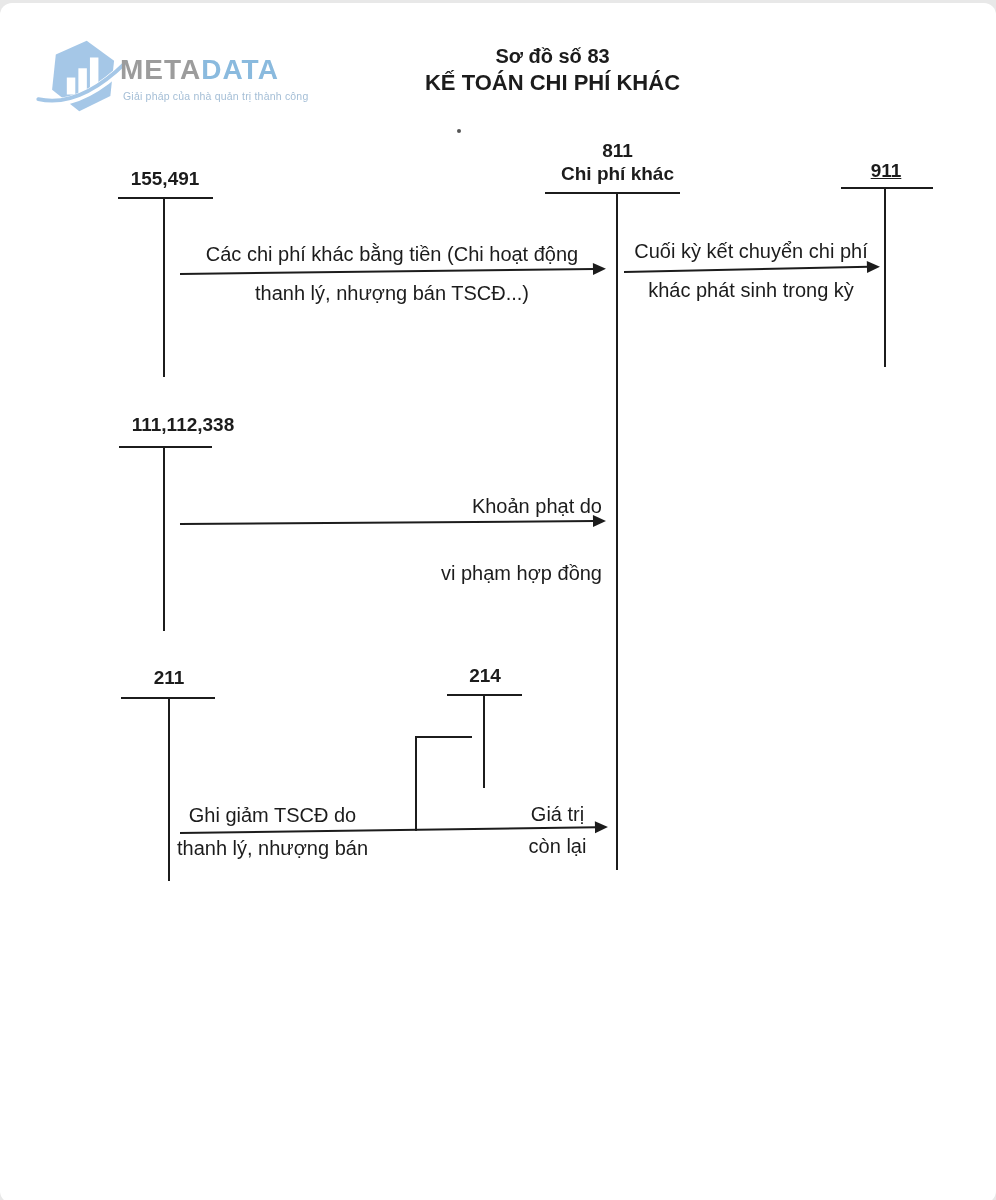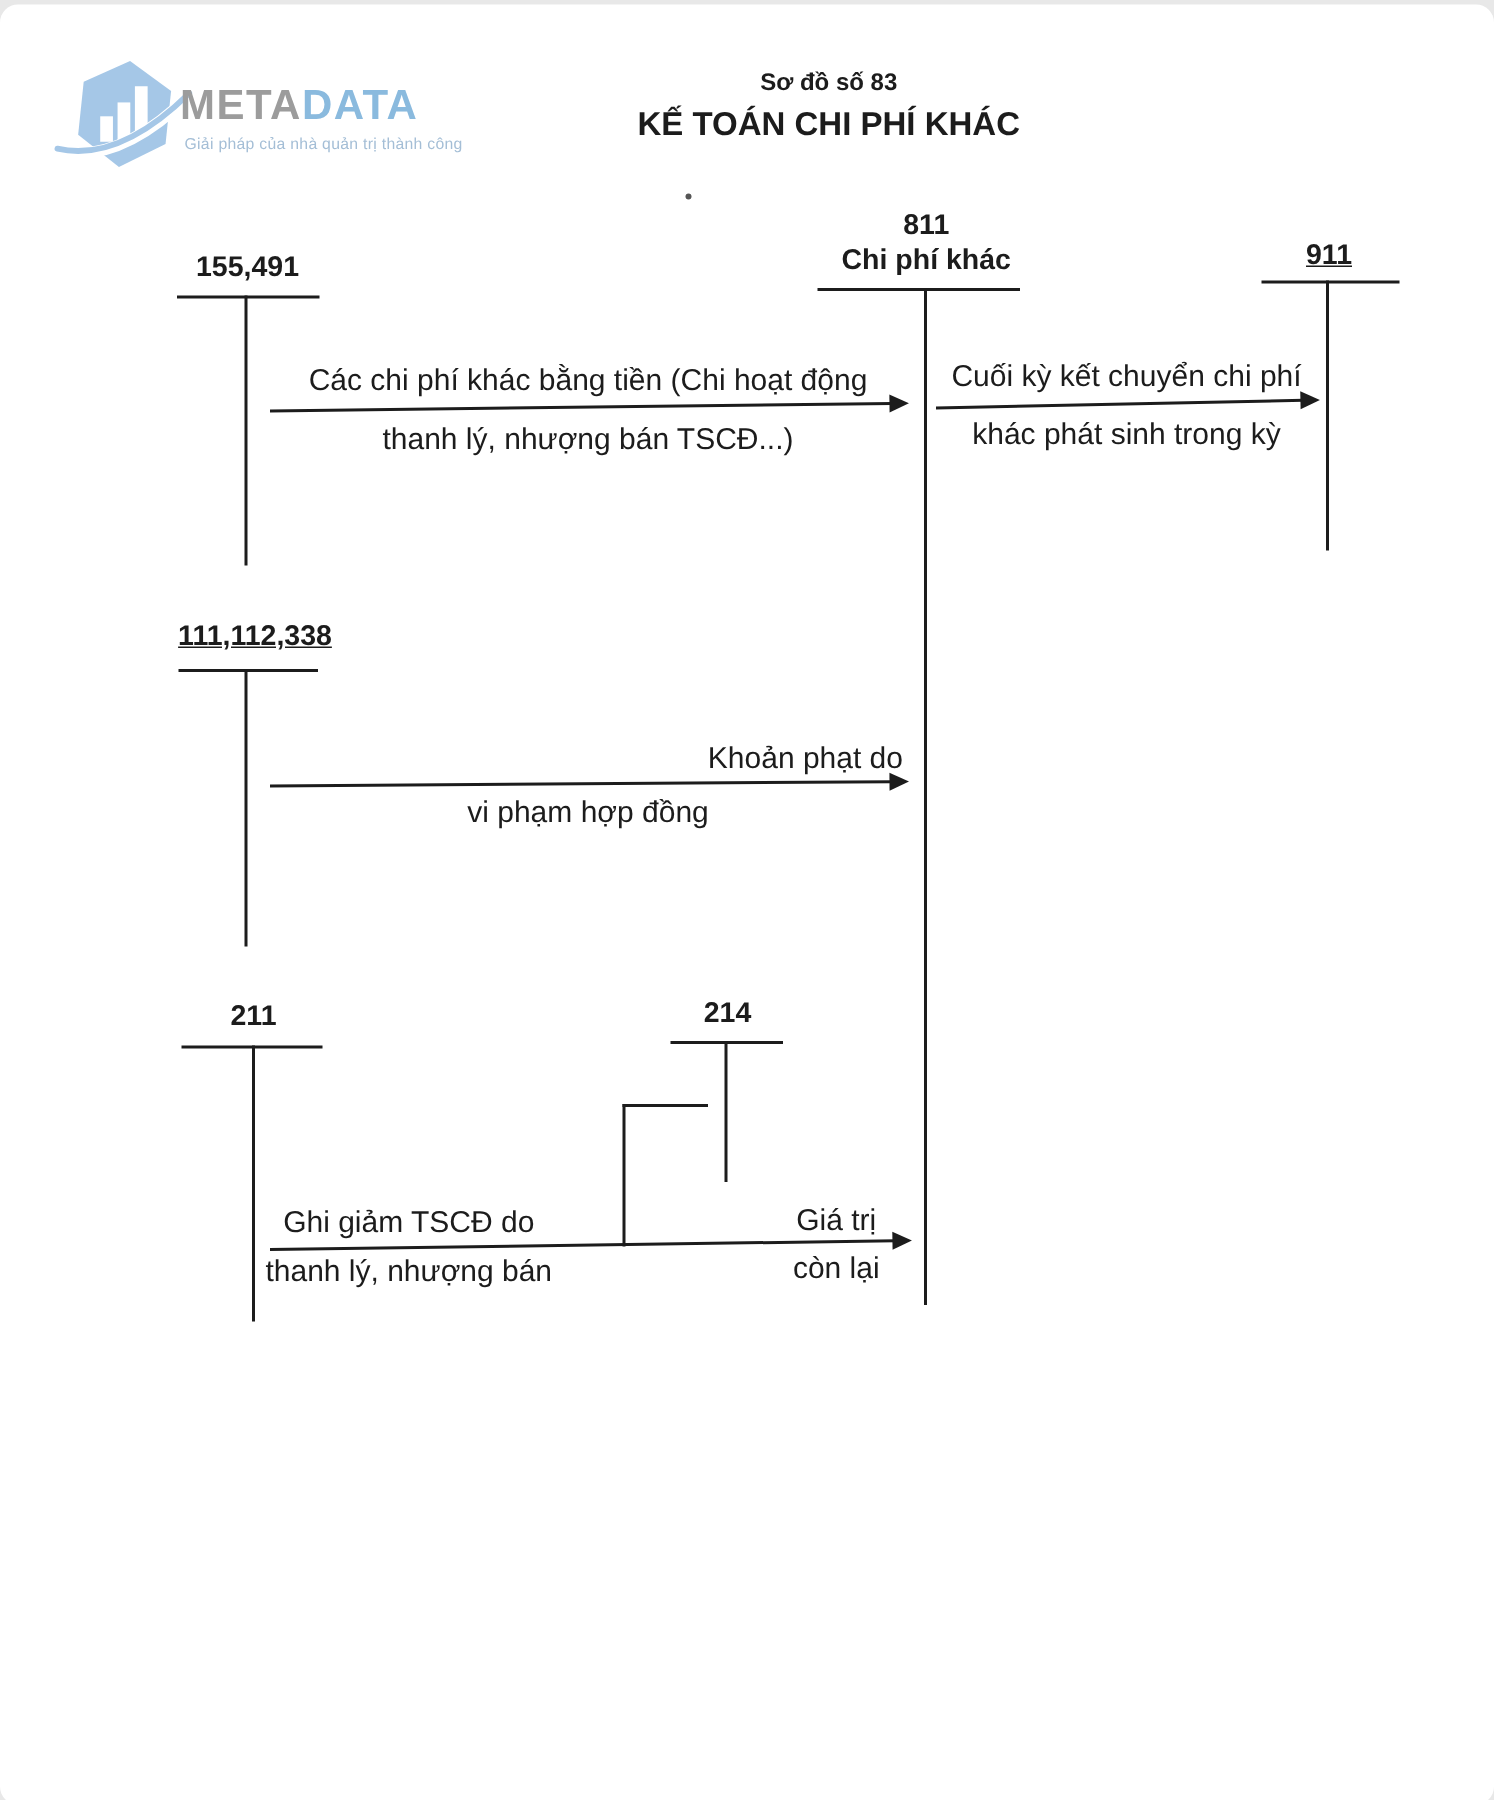--- a/index.html
+++ b/index.html
@@ -9,21 +9,21 @@
     font-family:"Liberation Sans", sans-serif;color:#1c1c1c;border-radius:12px;
   }
   
   .logo-svg{position:absolute;left:44px;top:36px;overflow:visible;}
   .brand{position:absolute;left:120px;top:51px;font-size:28px;font-weight:bold;letter-spacing:1px;white-space:nowrap;}
   .brand .meta{color:#9c9c9c;}
   .brand .data{color:#8abade;}
   .tagline{position:absolute;left:123px;top:87px;font-size:10.5px;color:#a4bed6;letter-spacing:.2px;white-space:nowrap;}
   
   .title{position:absolute;left:380px;top:40px;width:345px;text-align:center;font-weight:bold;}
-  .title .t1{font-size:16px;line-height:26px;}
+  .title .t1{font-size:20px;line-height:26px;}
   .title .t2{font-size:22px;line-height:28px;}
   
   .hline{position:absolute;height:2px;background:#1c1c1c;}
   .vline{position:absolute;width:2px;background:#1c1c1c;}
   .acct-label{position:absolute;text-align:center;font-weight:bold;font-size:19px;line-height:23px;white-space:nowrap;}
   .flow-text{position:absolute;text-align:center;font-size:20px;line-height:24px;white-space:nowrap;}
   .arrow{position:absolute;height:0;transform-origin:left center;}
   .arrow .shaft{position:absolute;left:0;right:11px;top:-1px;height:2px;background:#1c1c1c;}
   .arrow .head{position:absolute;right:0;top:-6px;width:0;height:0;
     border-top:6px solid transparent;border-bottom:6px solid transparent;border-left:13px solid #1c1c1c;}
@@ -74,30 +74,30 @@
   </div>
   <div class="flow-text" style="left:182px;top:278px;width:420px;">thanh lý, nhượng bán TSCĐ...)</div>
 
   <div class="flow-text" style="left:622px;top:236px;width:258px;">Cuối kỳ kết chuyển chi phí</div>
   <div class="arrow" style="left:624px;top:269px;width:256px;transform:rotate(-1.2deg);">
     <div class="shaft"></div>
     <div class="head"></div>
   </div>
   <div class="flow-text" style="left:622px;top:275px;width:258px;">khác phát sinh trong kỳ</div>
 
-  <div class="acct-label" style="left:96px;top:410px;width:148px;text-decoration:underline;">111,112,338</div>
+  <div class="acct-label" style="left:109px;top:410px;width:148px;">111,112,338</div>
   <div class="hline" style="left:119px;top:443px;width:93px;"></div>
   <div class="vline" style="left:163px;top:443px;height:185px;"></div>
 
   <div class="flow-text" style="left:182px;top:491px;width:420px;text-align:right;">Khoản phạt do</div>
   <div class="arrow" style="left:180px;top:521px;width:426px;transform:rotate(-0.4deg);">
     <div class="shaft"></div>
     <div class="head"></div>
   </div>
-  <div class="flow-text" style="left:182px;top:527px;width:420px;">vi phạm hợp đồng</div>
+  <div class="flow-text" style="left:182px;top:558px;width:420px;text-align:right;">vi phạm hợp đồng</div>
 
   <div class="acct-label" style="left:119px;top:663px;width:100px;">211</div>
   <div class="hline" style="left:121px;top:694px;width:94px;"></div>
   <div class="vline" style="left:168px;top:694px;height:184px;"></div>
 
   <div class="acct-label" style="left:435px;top:661px;width:100px;">214</div>
   <div class="hline" style="left:447px;top:691px;width:75px;"></div>
   <div class="vline" style="left:483px;top:691px;height:94px;"></div>
 
   <div class="hline" style="left:415px;top:733px;width:57px;"></div>

